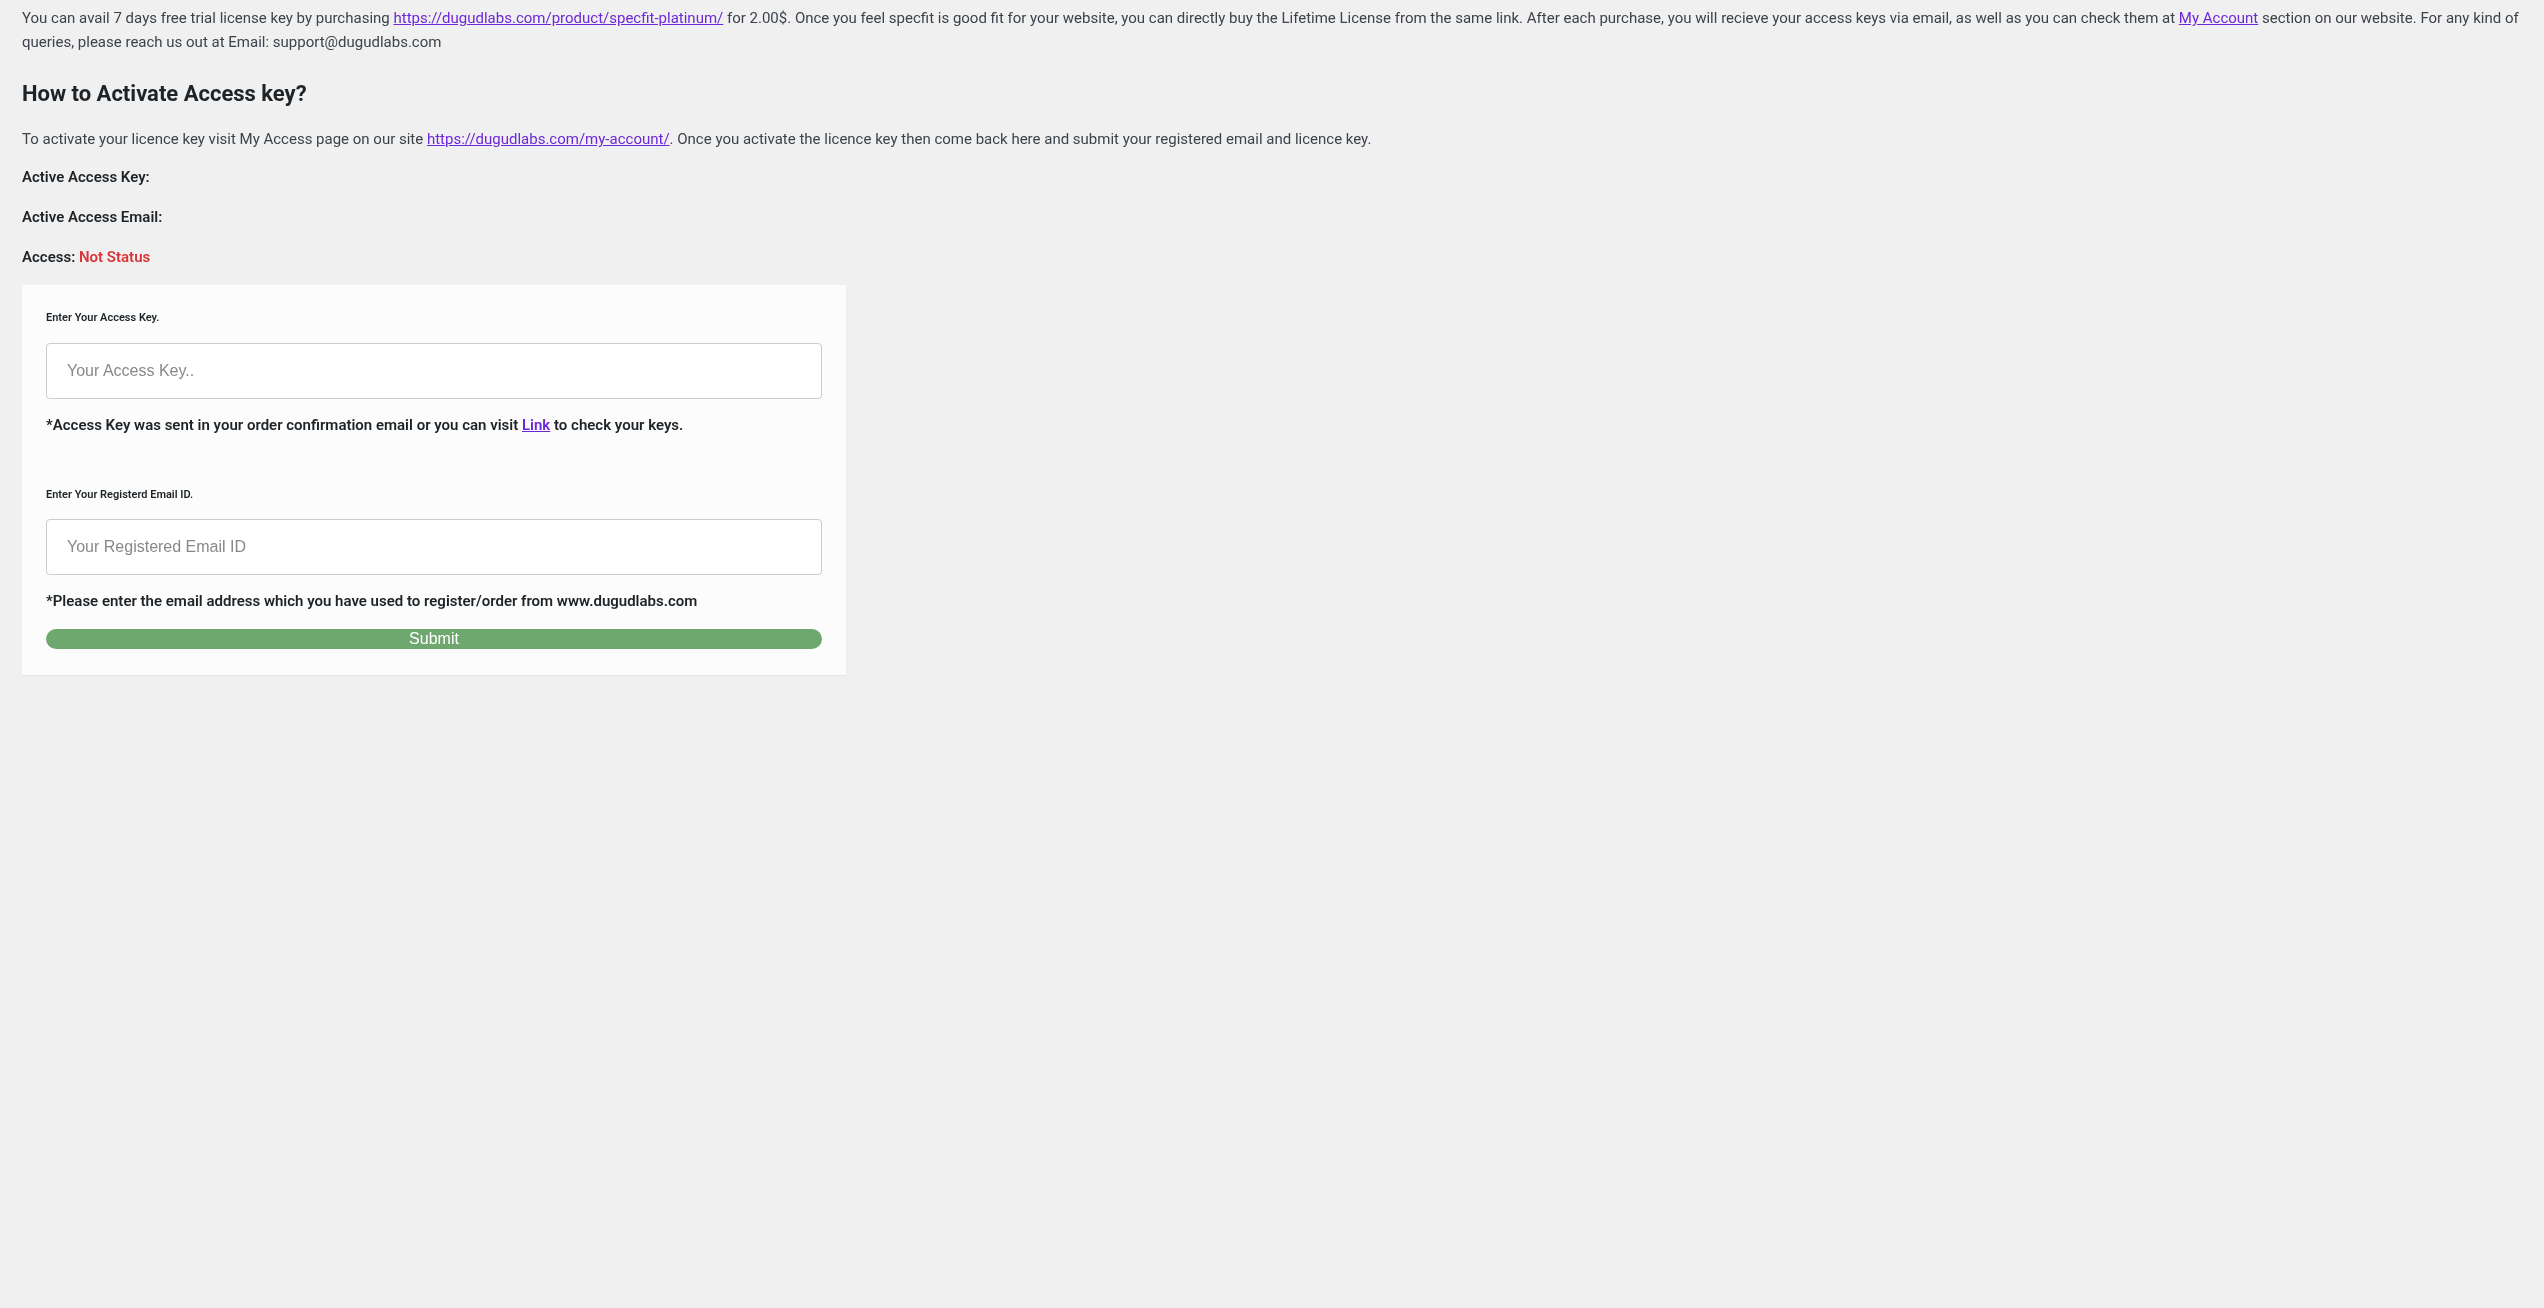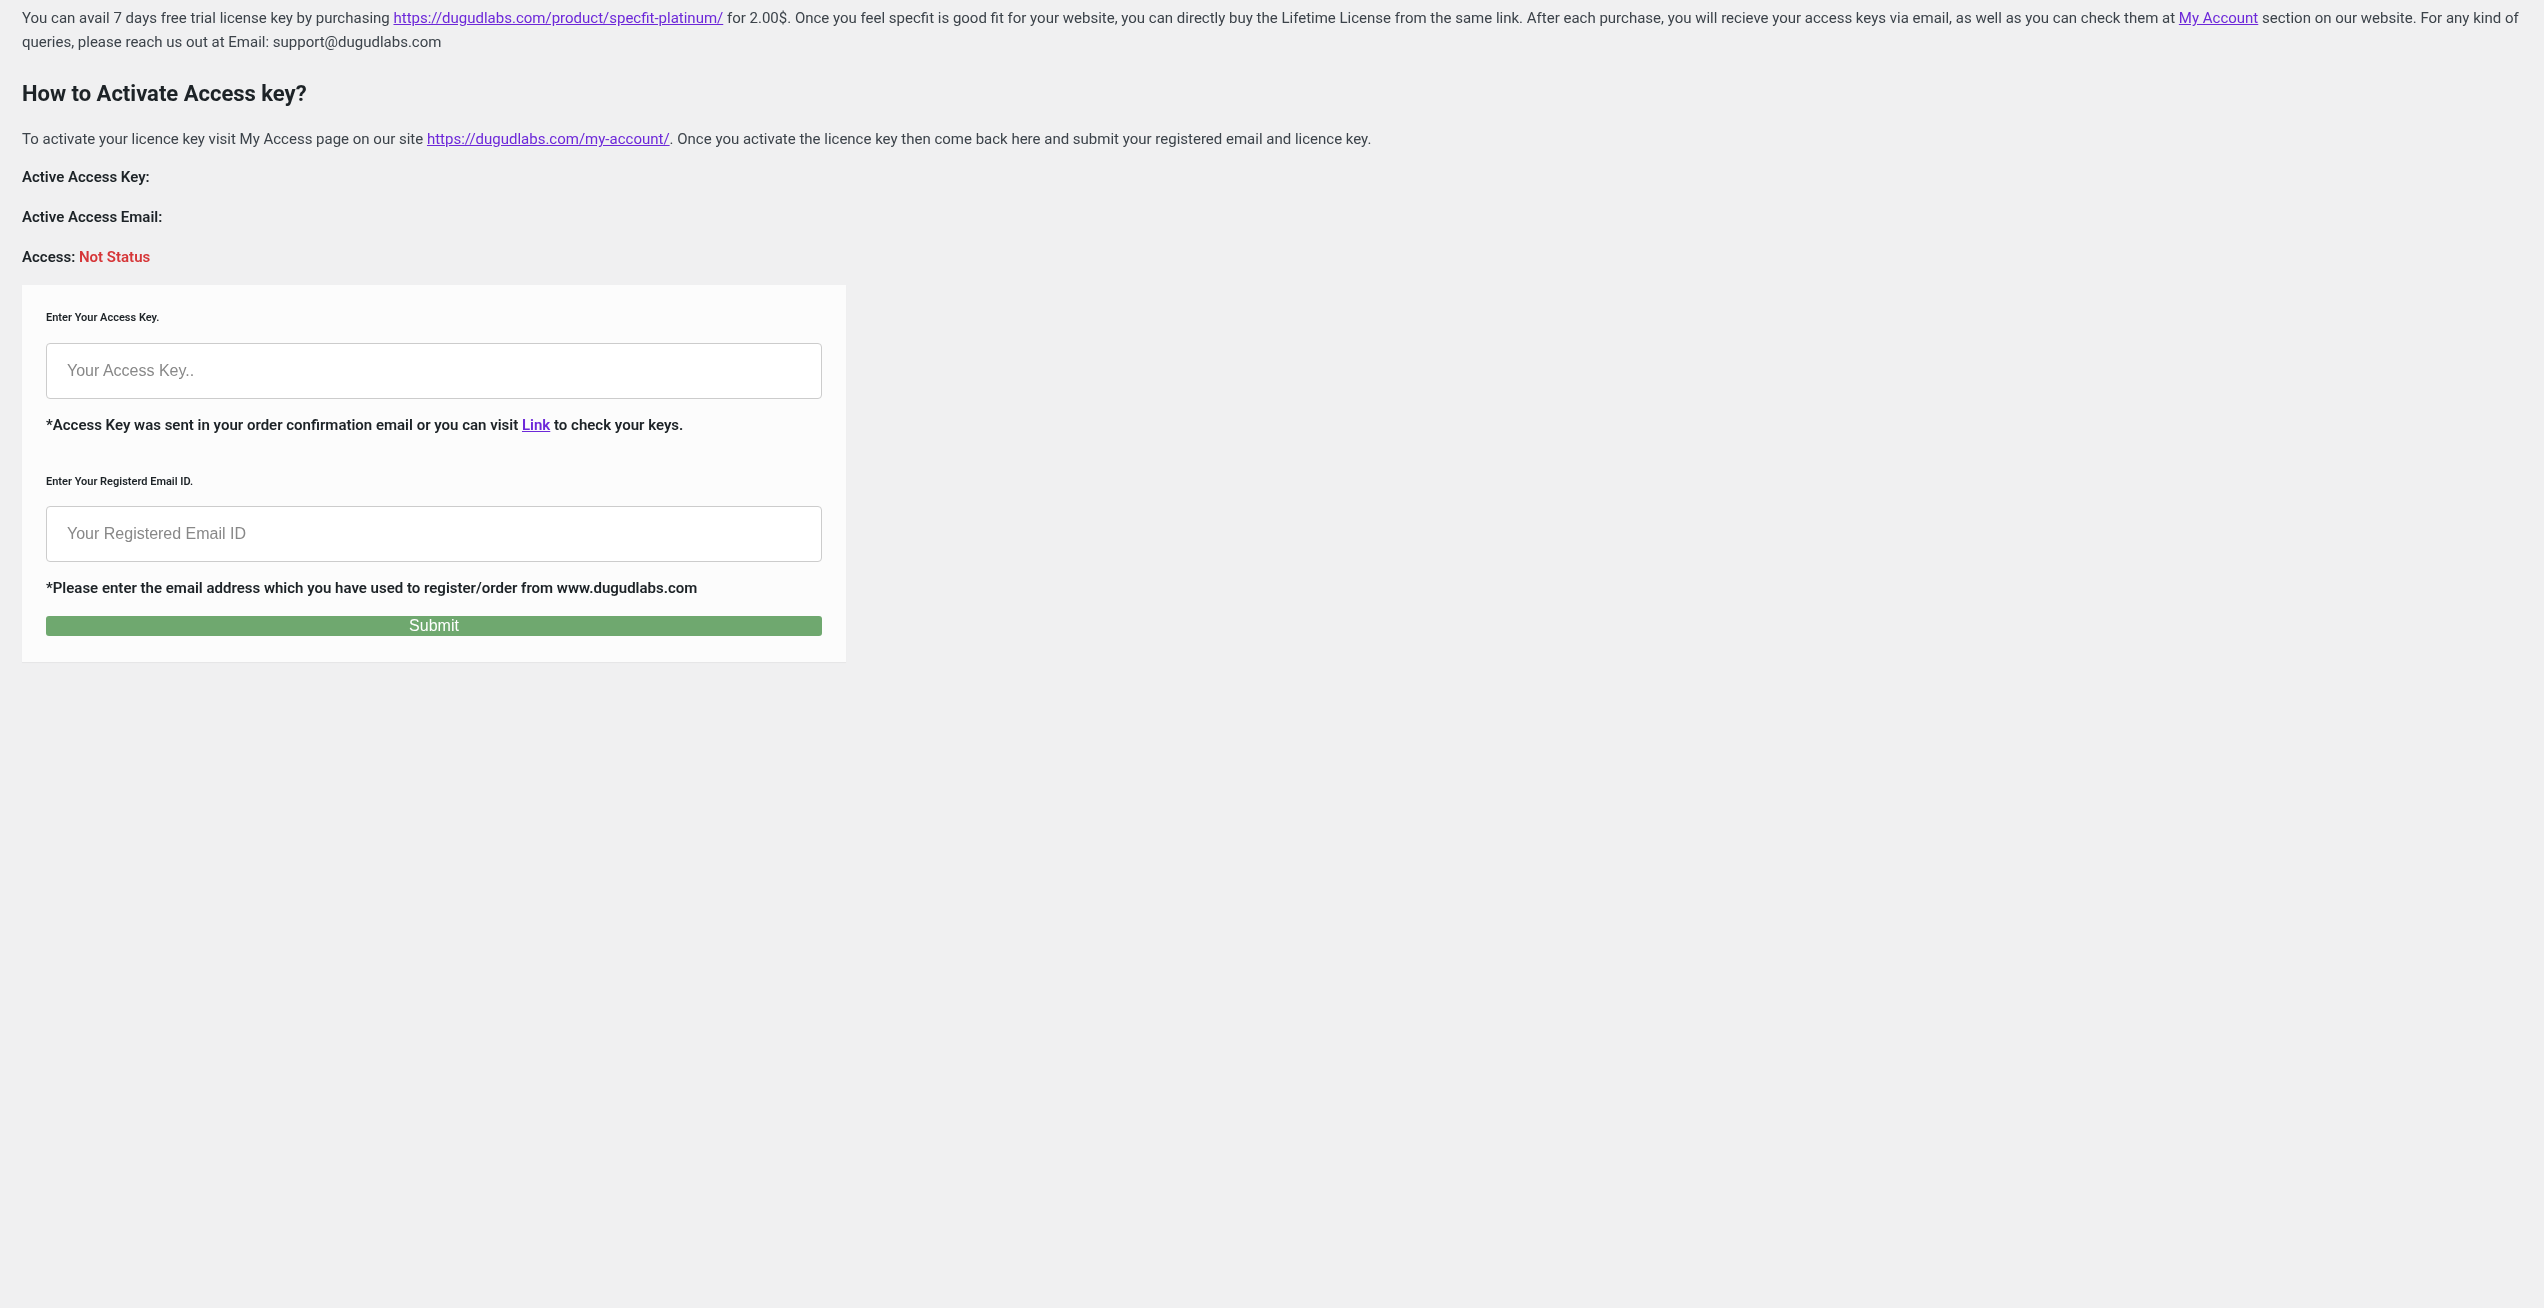--- a/index.html
+++ b/index.html
@@ -60,34 +60,34 @@
       margin-bottom: 14px;
       background: #fff;
     }
     .form-input::placeholder {
       color: #888;
     }
     .helper-text {
       font-weight: 600;
       color: #1d2327;
       font-size: 15px;
-      margin-bottom: 36px;
+      margin-bottom: 49px;
     }
     .helper-text.last {
       margin-bottom: 14px;
     }
     .submit-btn {
       width: 100%;
       background: #6fa86f;
       color: #fff;
       border: none;
       padding: 1px;
       font-size: 16px;
       font-weight: 500;
-      border-radius: 3px;
+      border-radius: 15px;
       cursor: pointer;
     }
   </style>
 </head>
 <body>
 
 <p>
   <span>You can avail 7 days free trial license key by purchasing </span><a href="#">https://dugudlabs.com/product/specfit-platinum/</a><span> for 2.00$. Once you feel specfit is good fit for your website, you can directly buy the Lifetime License from the same link. After each purchase, you will recieve your access keys via email, as well as you can check them at </span><a href="#">My Account</a><span> section on our website. For any kind of queries, please reach us out at Email: support@dugudlabs.com</span>
 </p>
 

